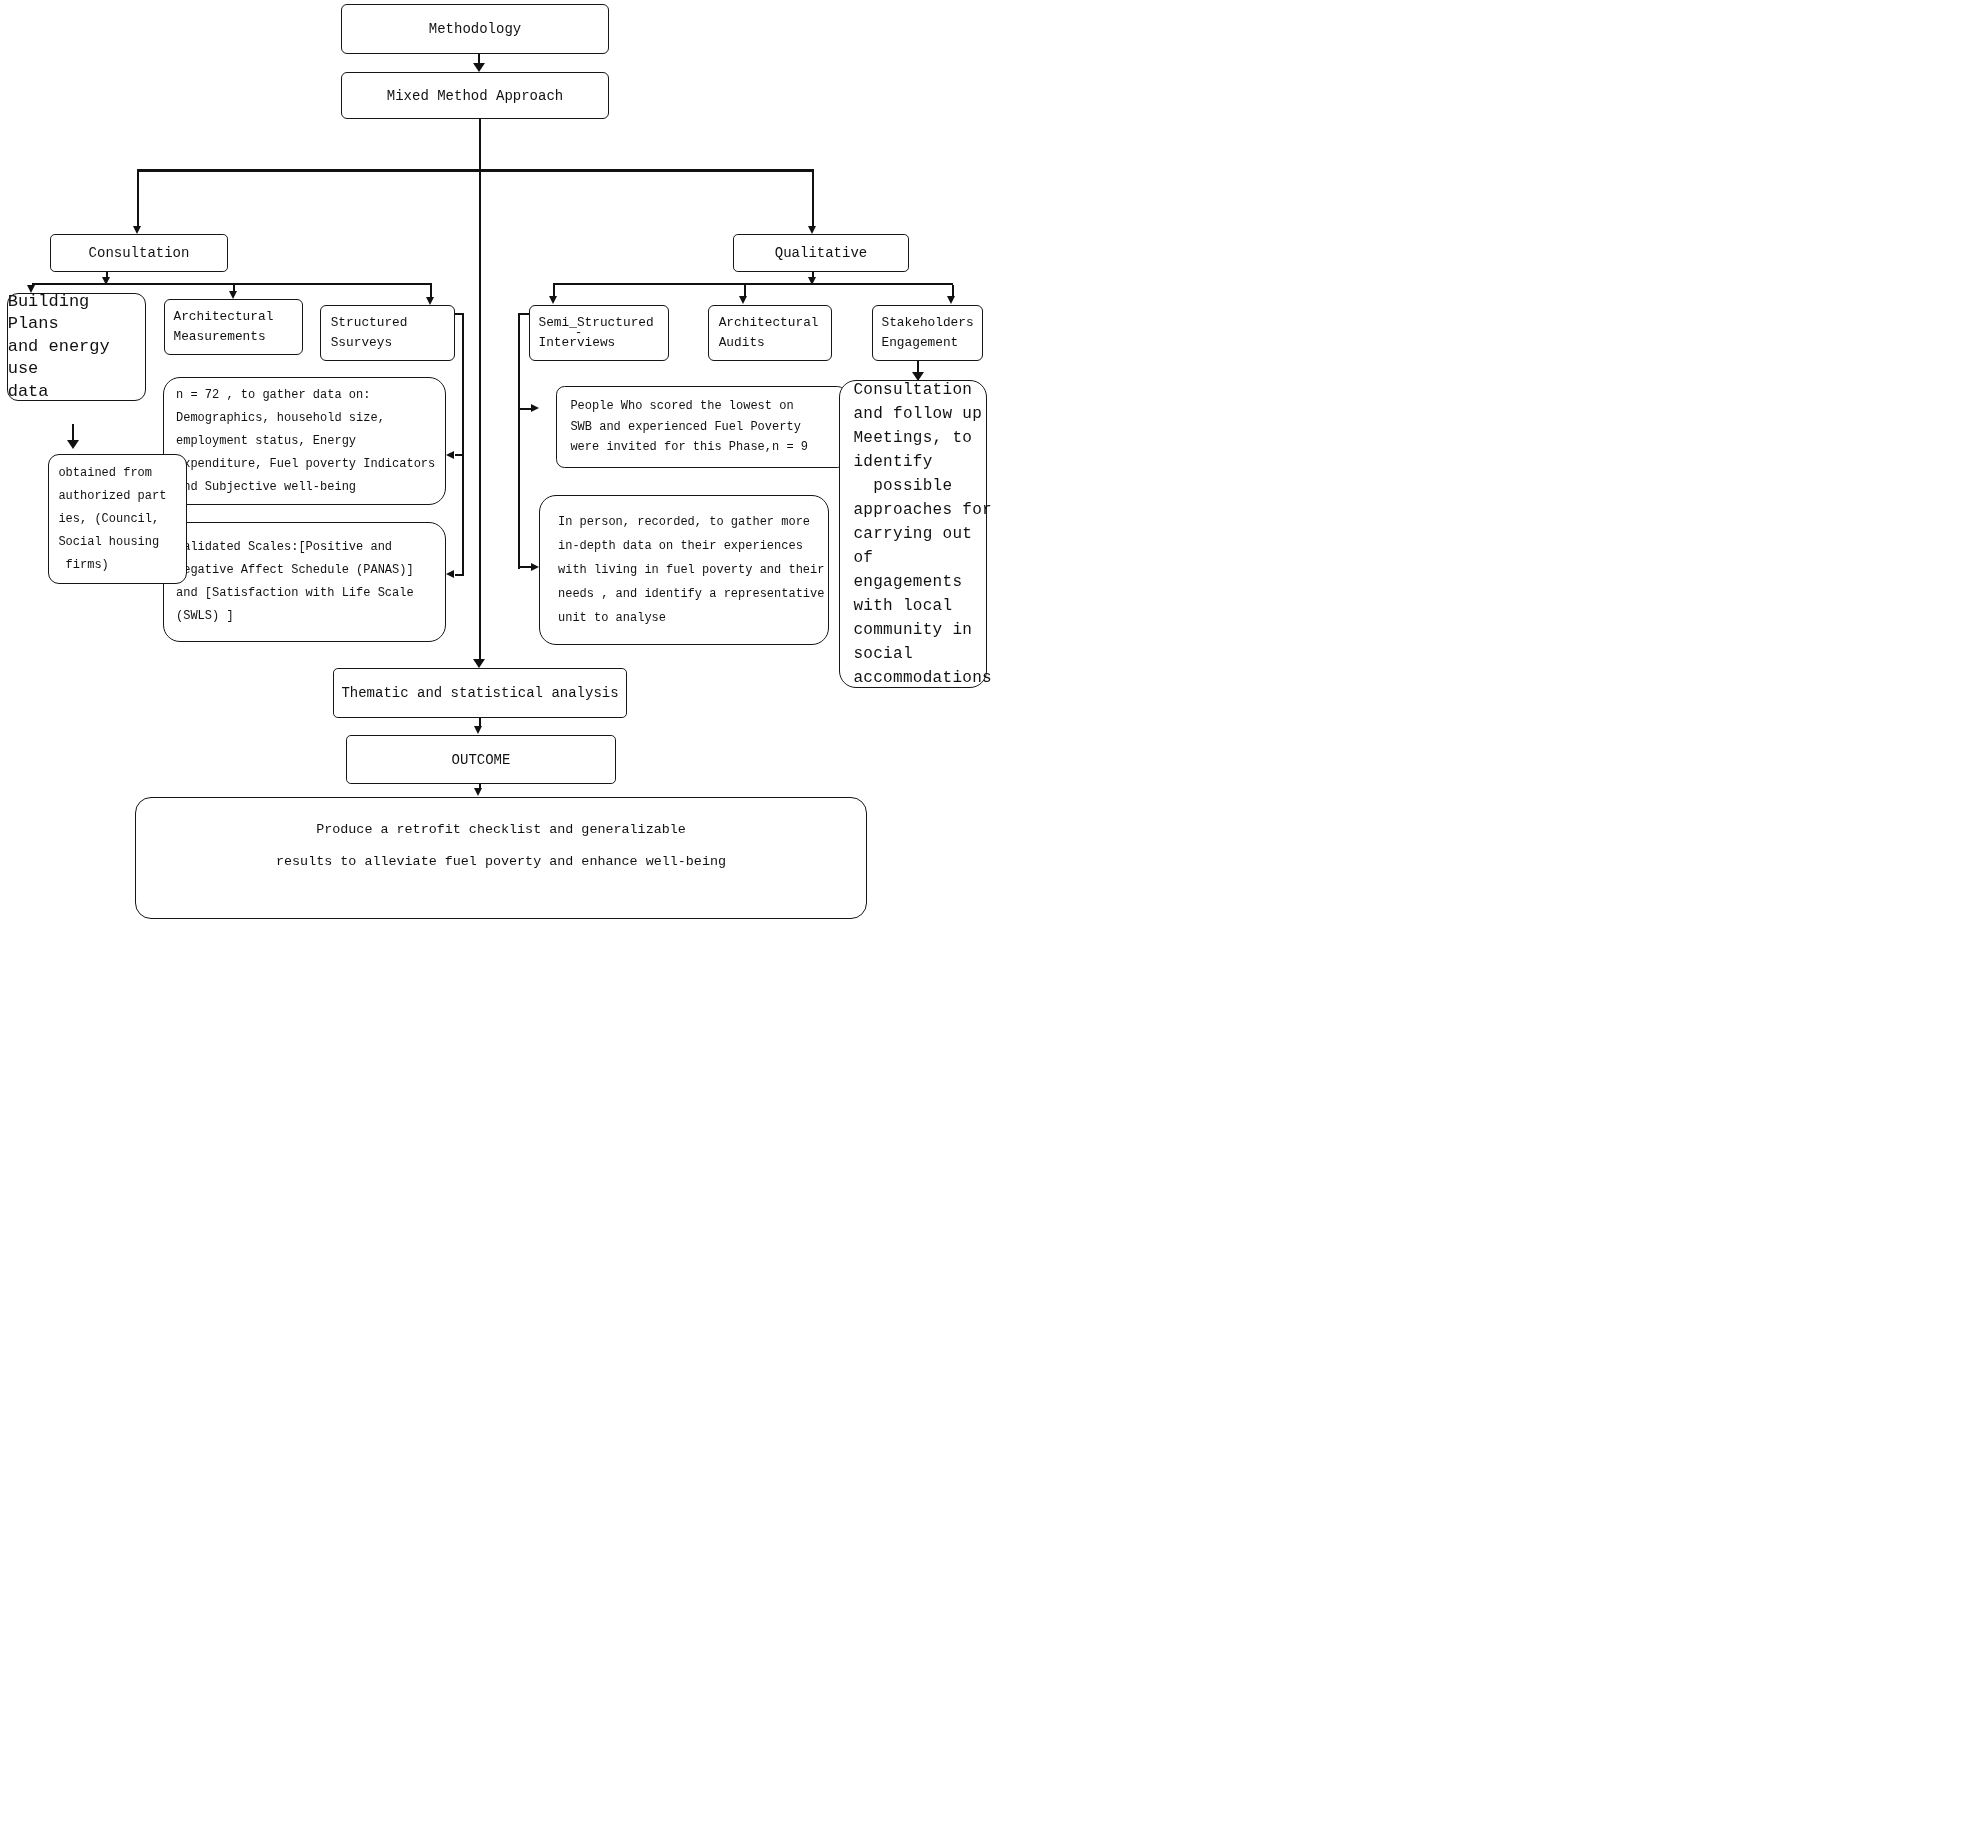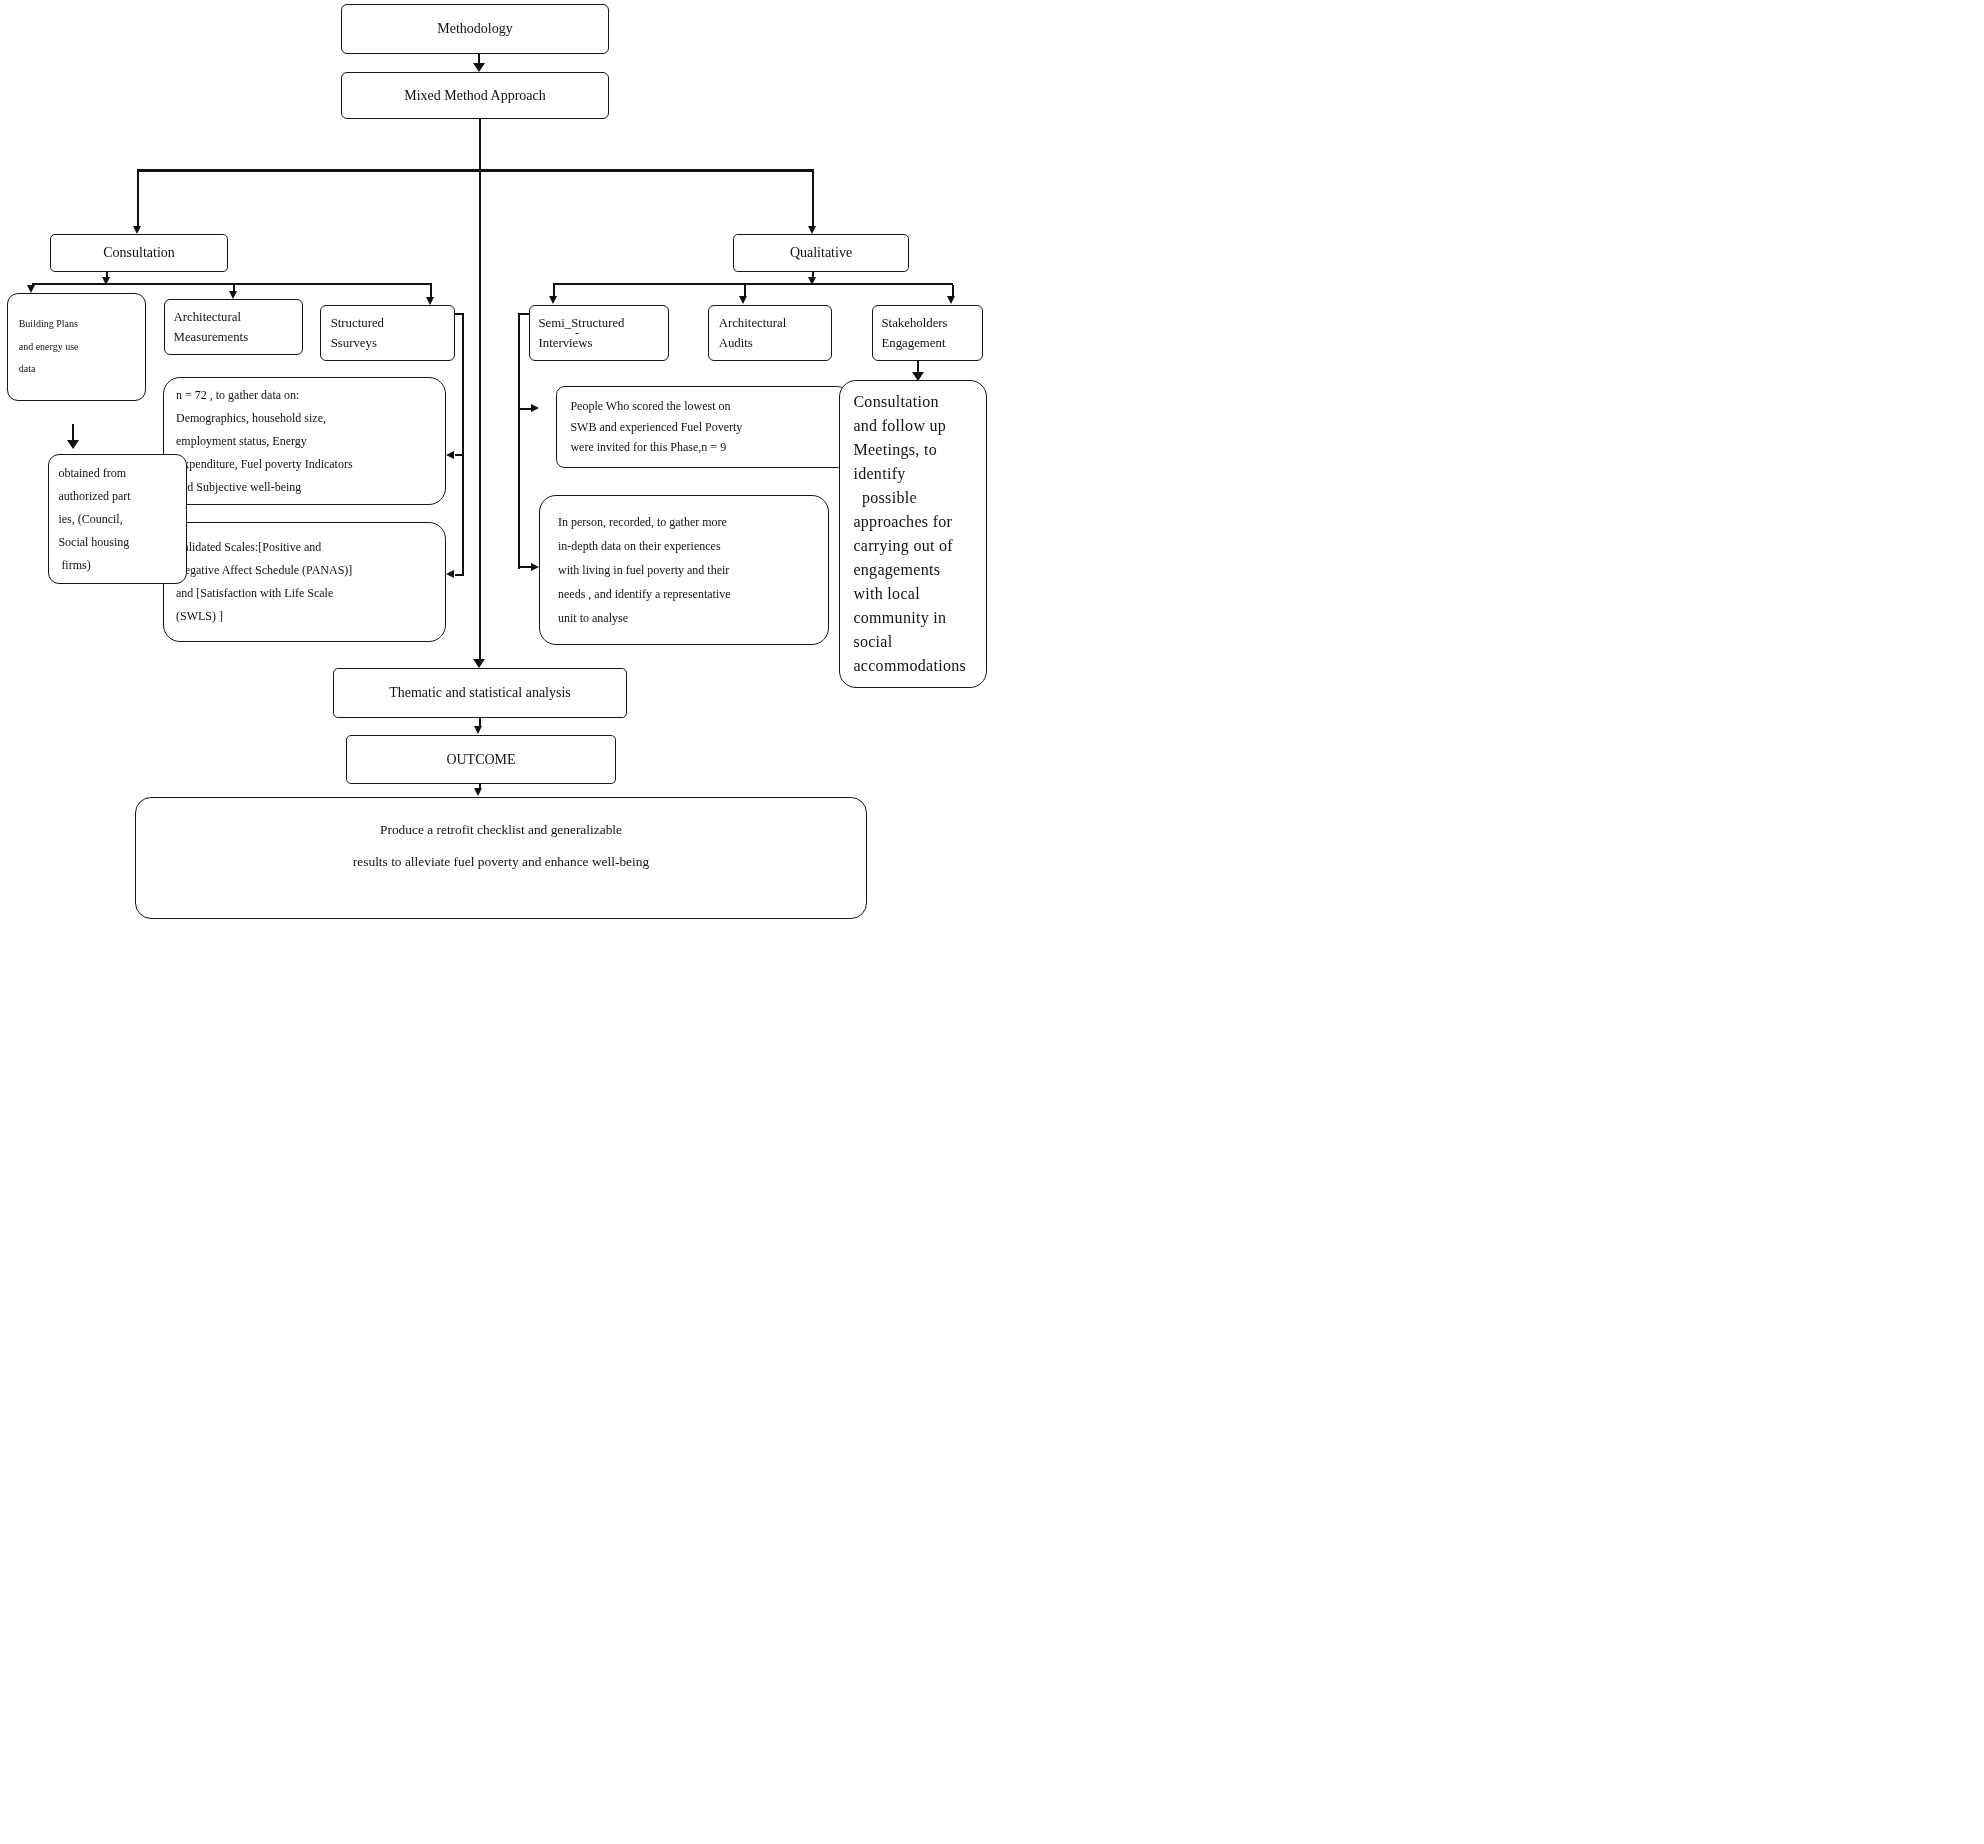--- a/index.html
+++ b/index.html
@@ -1,21 +1,21 @@
 <!DOCTYPE html>
 <html style="font-size:9.7px"><head>
 <meta charset="utf-8">
 <style>
   html,body { margin:0; padding:0; background:#ffffff; }
   #canvas {
     position: relative;
     width: 992px;
     height: 923px;
     background: #ffffff;
-    font-family: Liberation Serif, serif;
+    font-family: Liberation Mono, monospace;
     color: #111111;
   }
   .box {
     position: absolute;
     border: 1.2px solid #161616;
     background: #ffffff;
     box-sizing: border-box;
     display: flex;
     align-items: center;
   }
@@ -43,21 +43,21 @@
   </div>
 
   <div class="box center title" style="left:50px; top:234px; width:178px; height:38px; border-radius:4.9px;">
     <span>Consultation</span>
   </div>
 
   <div class="box center title" style="left:733px; top:234px; width:176px; height:38px; border-radius:4.9px;">
     <span>Qualitative</span>
   </div>
 
-  <div class="box" style="left:6.7px; top:293px; width:139px; height:108px; border-radius:11px; font-size:10px; line-height:22.5px; padding-left:11px;">
+  <div class="box" style="left:6.7px; top:293px; width:139px; height:108px; border-radius:11px; font-size:17px; line-height:22.5px; ">
     <span>Building Plans
 and energy use
 data</span>
   </div>
 
   <div class="box" style="left:164px; top:299px; width:139px; height:56px; border-radius:6px; font-size:12.8px; line-height:20px; padding-left:8.5px;">
     <span>Architectural
 Measurements</span>
   </div>
 

